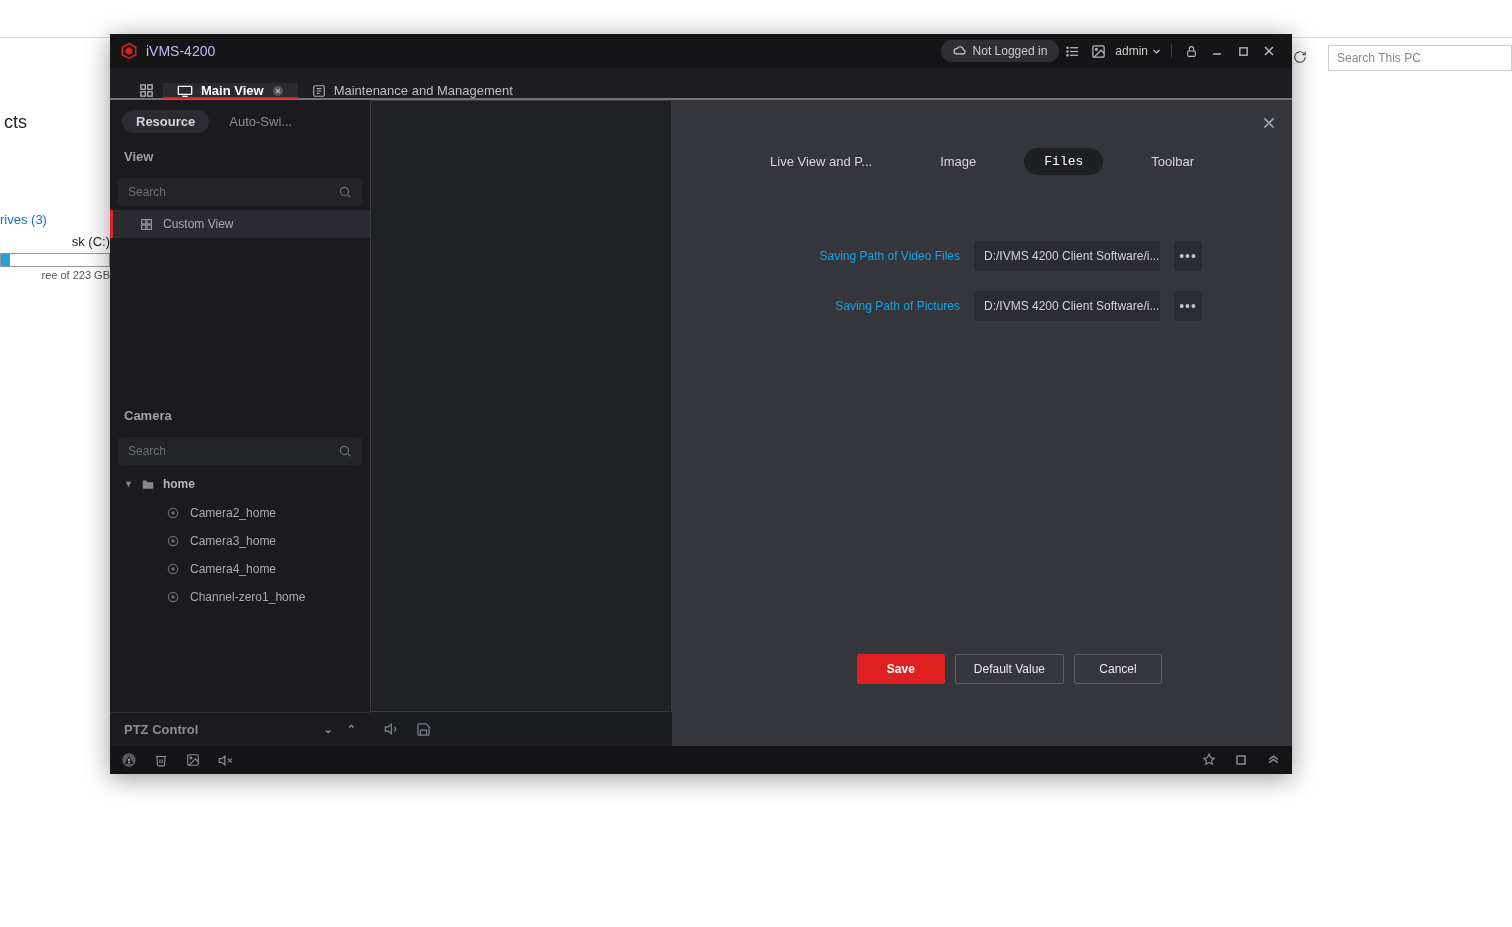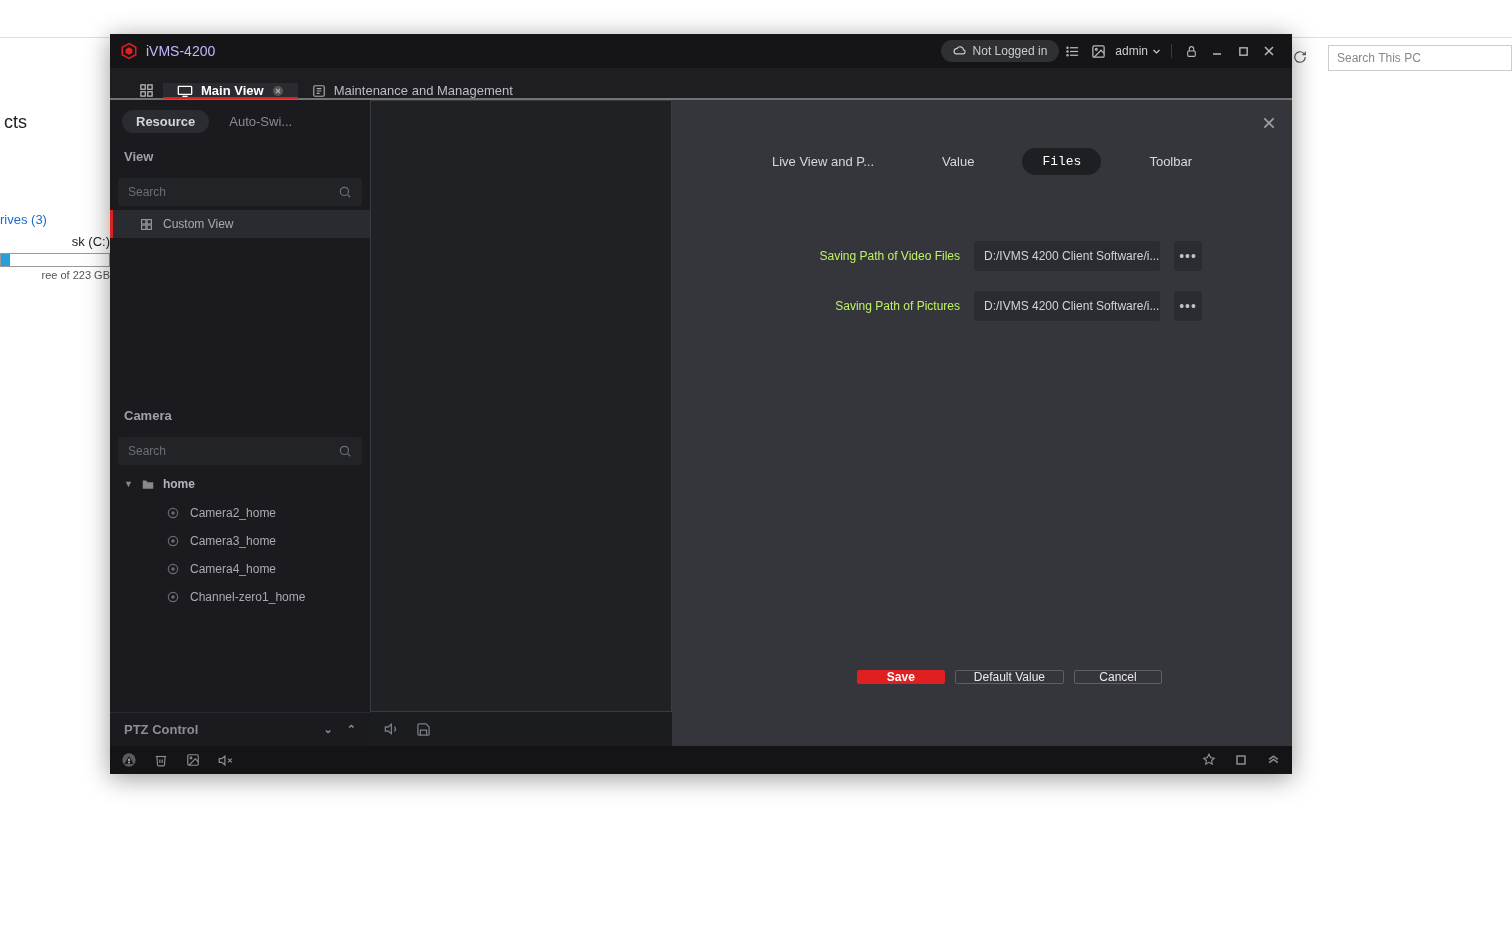--- a/index.html
+++ b/index.html
@@ -63,25 +63,25 @@
 .vp-toolbar { position: absolute; left: 0; right: 0; bottom: 0; height: 34px; background: #1b1c20; display: flex; align-items: center; gap: 16px; padding-left: 14px; color: #7b7c85; }
 
 
 .dialog { position: absolute; left: 302px; right: 0; top: 0; bottom: 0; background: #35363b; }
 .dlg-close { position: absolute; right: 12px; top: 12px; width: 22px; height: 22px; color: #9c9da5; display: flex; align-items: center; justify-content: center; cursor: pointer; }
 .dlg-tabs { display: flex; gap: 28px; align-items: center; justify-content: center; padding-top: 48px; }
 .dlg-tab { color: #d6d6dc; font-size: 13px; padding: 6px 20px; border-radius: 14px; cursor: pointer; }
 .dlg-tab.active { background: #1e1f23; color: #fff; font-family: Liberation Mono, monospace; }
 .dlg-rows { margin-top: 56px; }
 .dlg-row { display: flex; align-items: center; justify-content: flex-end; gap: 14px; padding: 10px 90px 10px 0; }
-.dlg-row .lbl { color: #bef264; font-size: 12px; text-align: right; }
+.dlg-row .lbl { color: #0ea5e9; font-size: 12px; text-align: right; }
 .path-box { width: 186px; height: 30px; background: #2b2c31; border-radius: 3px; display: flex; align-items: center; padding: 0 10px; font-size: 12px; color: #d2d2d8; overflow: hidden; white-space: nowrap; }
 .more-btn { width: 28px; height: 30px; background: #2b2c31; border-radius: 3px; display: flex; align-items: center; justify-content: center; color: #c0c0c8; font-size: 14px; cursor: pointer; letter-spacing: 1px; }
 .dlg-buttons { position: absolute; right: 130px; bottom: 62px; display: flex; gap: 10px; }
-.btn { height: 14px; min-width: 88px; padding: 0 18px; border-radius: 2px; font-size: 12px; display: flex; align-items: center; justify-content: center; cursor: pointer; border: 1px solid #5d5e66; color: #e8e8ee; }
+.btn { height: 30px; min-width: 88px; padding: 0 18px; border-radius: 2px; font-size: 12px; display: flex; align-items: center; justify-content: center; cursor: pointer; border: 1px solid #5d5e66; color: #e8e8ee; }
 .btn.primary { background: #e02020; border-color: #e02020; color: #fff; font-weight: 600; }
 
 
 .statusbar { position: absolute; left: 0; right: 0; bottom: 0; height: 28px; background: #141417; display: flex; align-items: center; padding: 0 10px; color: #8a8a92; gap: 14px; }
 .statusbar .r { margin-left: auto; display: flex; gap: 14px; }
 .sb-ico { width: 18px; height: 18px; display: flex; align-items: center; justify-content: center; }
 
 
 svg { display: block; }
 </style>
@@ -305,21 +305,21 @@
       </div>
 
       <div class="dialog">
         <div class="dlg-close">
           <svg width="14" height="14" viewBox="0 0 12 12">
               <path d="M2 2l8 8M10 2l-8 8" stroke="currentColor" stroke-width="1.5"></path>
             </svg>
         </div>
         <div class="dlg-tabs">
           <span class="dlg-tab">Live View and P...</span>
-          <span class="dlg-tab">Value</span>
+          <span class="dlg-tab">Image</span>
           <span class="dlg-tab active">Files</span>
           <span class="dlg-tab">Toolbar</span>
         </div>
 
         <div class="dlg-rows">
           <div class="dlg-row">
             <span class="lbl">Saving Path of Video Files</span>
             <span class="path-box">D:/IVMS 4200 Client Software/i...</span>
             <span class="more-btn">•••</span>
           </div>

